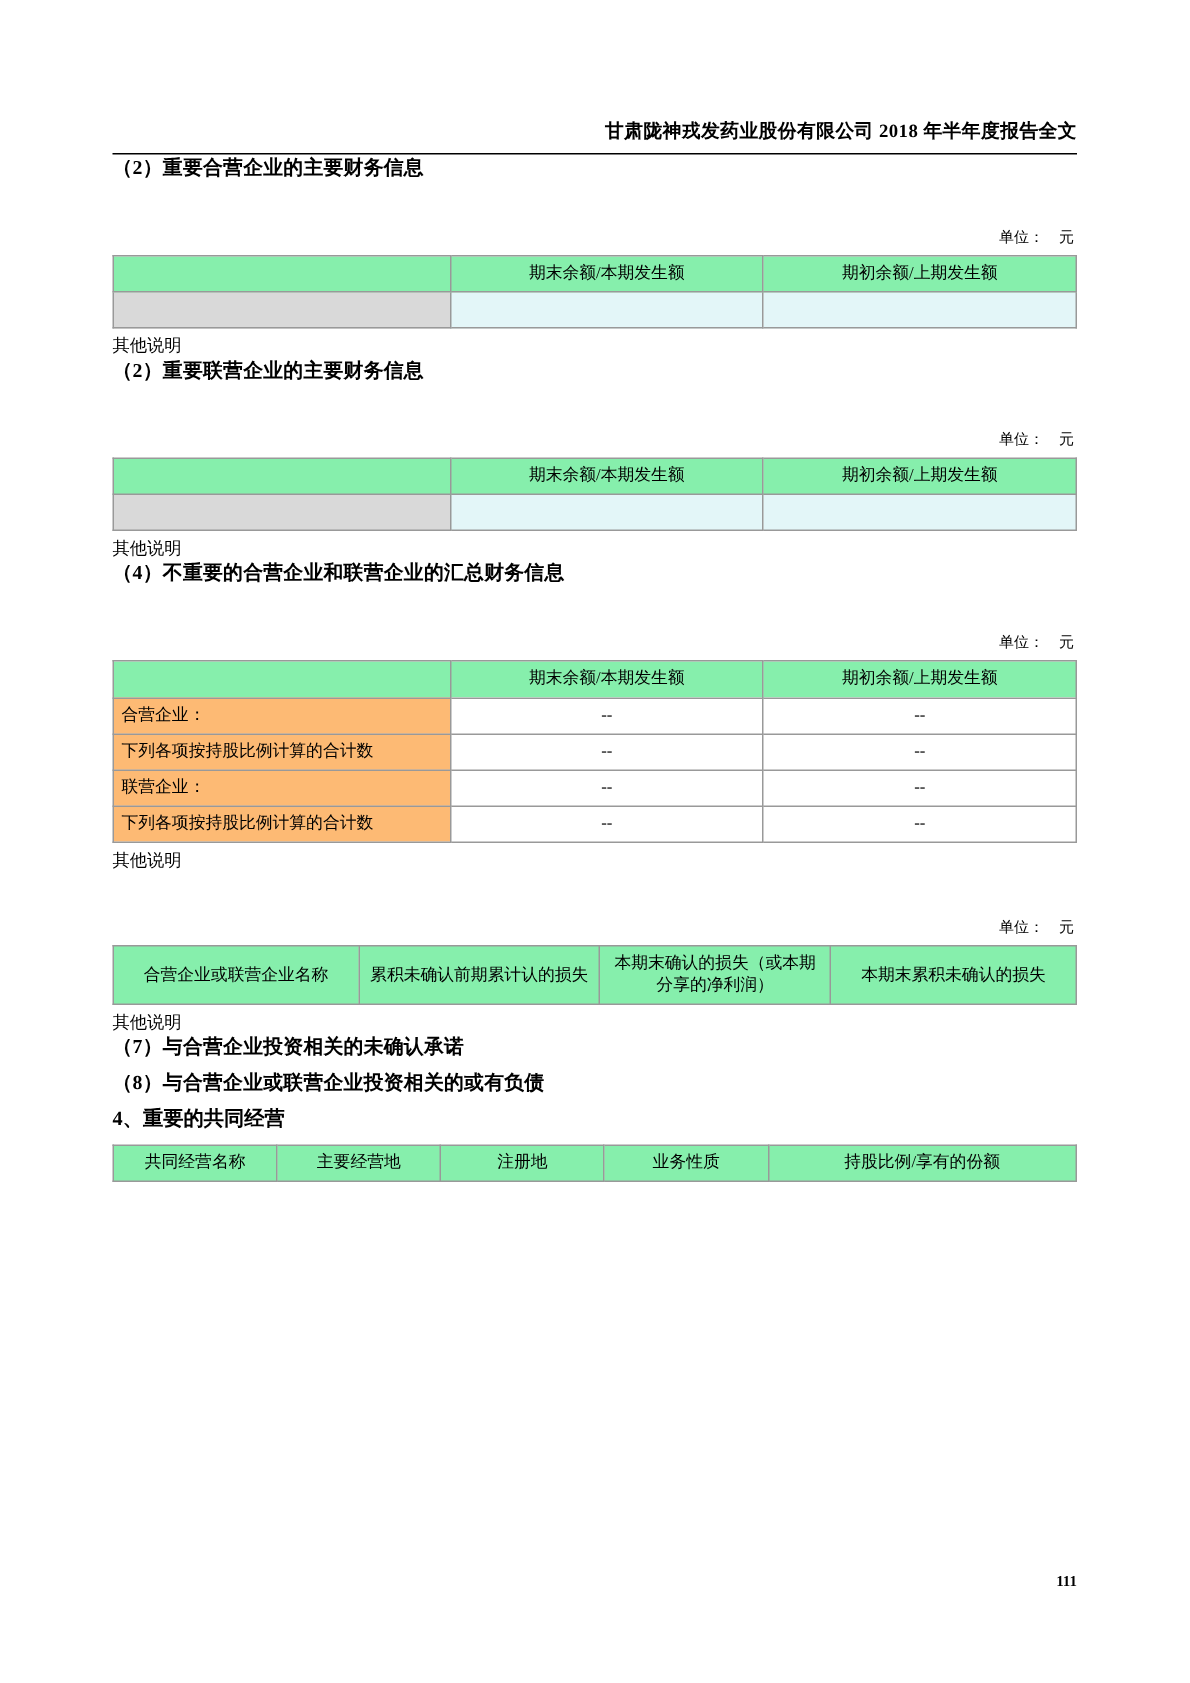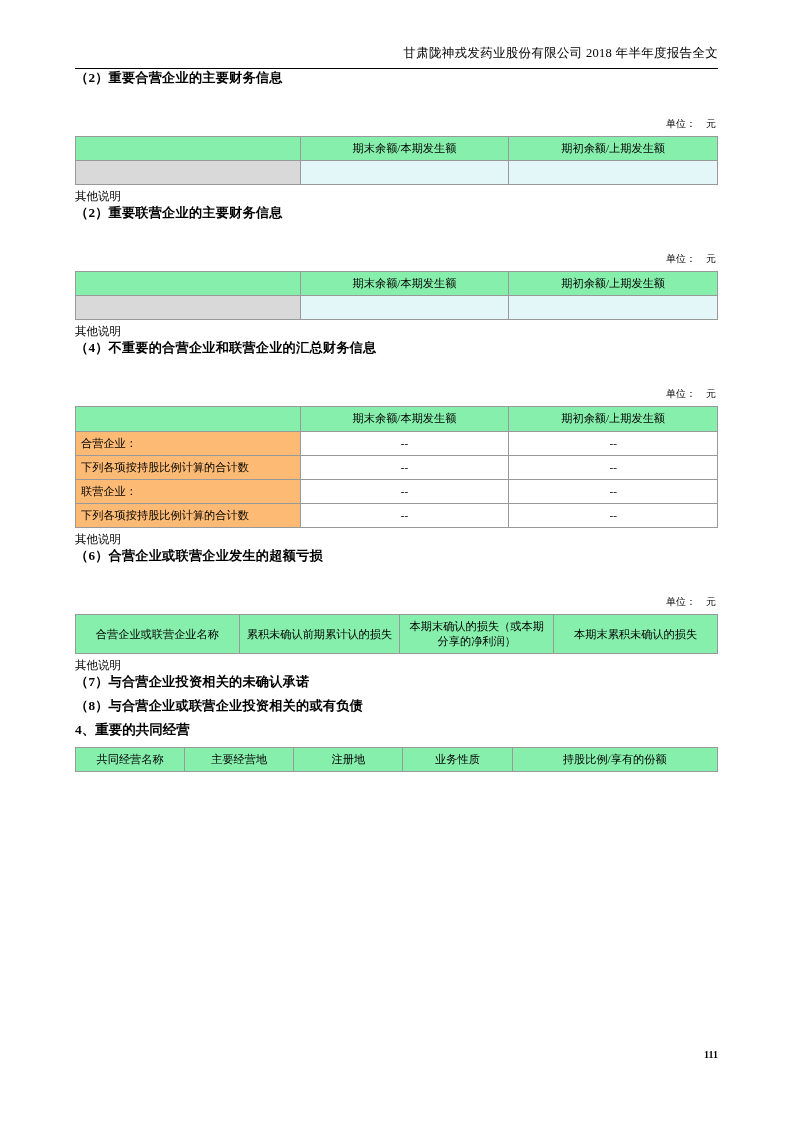--- a/index.html
+++ b/index.html
@@ -18,22 +18,22 @@
   .page {
     position: relative;
     width: 793px;
     height: 1122px;
     box-sizing: border-box;
     padding: 0 75px;
   }
   .header {
     text-align: right;
     font-size: 12.5px;
-    font-weight: normal;
-    padding-top: 45px;
+    font-weight: bold;
+    padding-top: 79px;
     letter-spacing: 0.3px;
   }
   .header-rule {
     border-bottom: 1.4px solid #000;
     margin-top: 6px;
   }
   .section-title {
     font-size: 13.2px;
     font-weight: bold;
     margin-bottom: 6px;
@@ -188,21 +188,20 @@
         <td class="hdr-left">下列各项按持股比例计算的合计数</td>
         <td class="val">--</td>
         <td class="val">--</td>
       </tr>
     </tbody>
   </table>
 
   <div class="note">其他说明</div>
 
 
-  <div class="section-title">（6）合营企业或联营企业发生的超额亏损</div>
 
   <div class="unit-line">单位：　元</div>
 
   <table class="doc">
     <colgroup>
         <col style="width:25.5%">
         <col style="width:25%">
         <col style="width:24%">
         <col style="width:25.5%">
       </colgroup>

